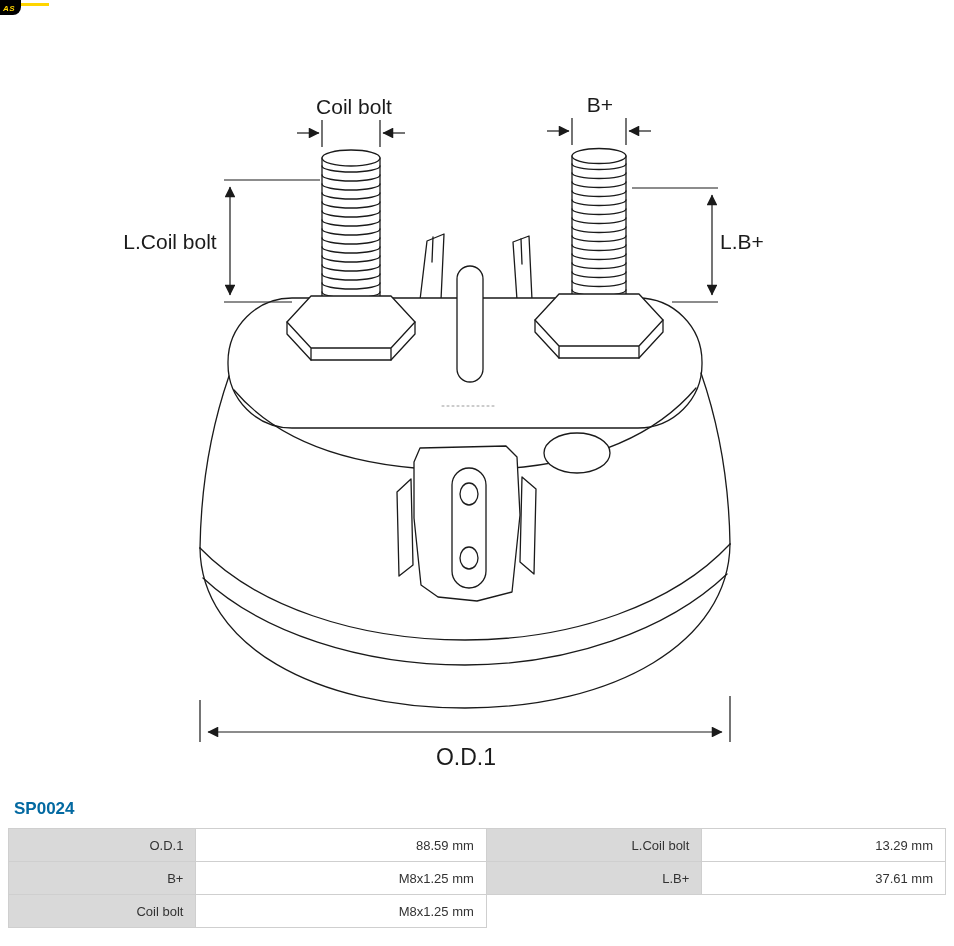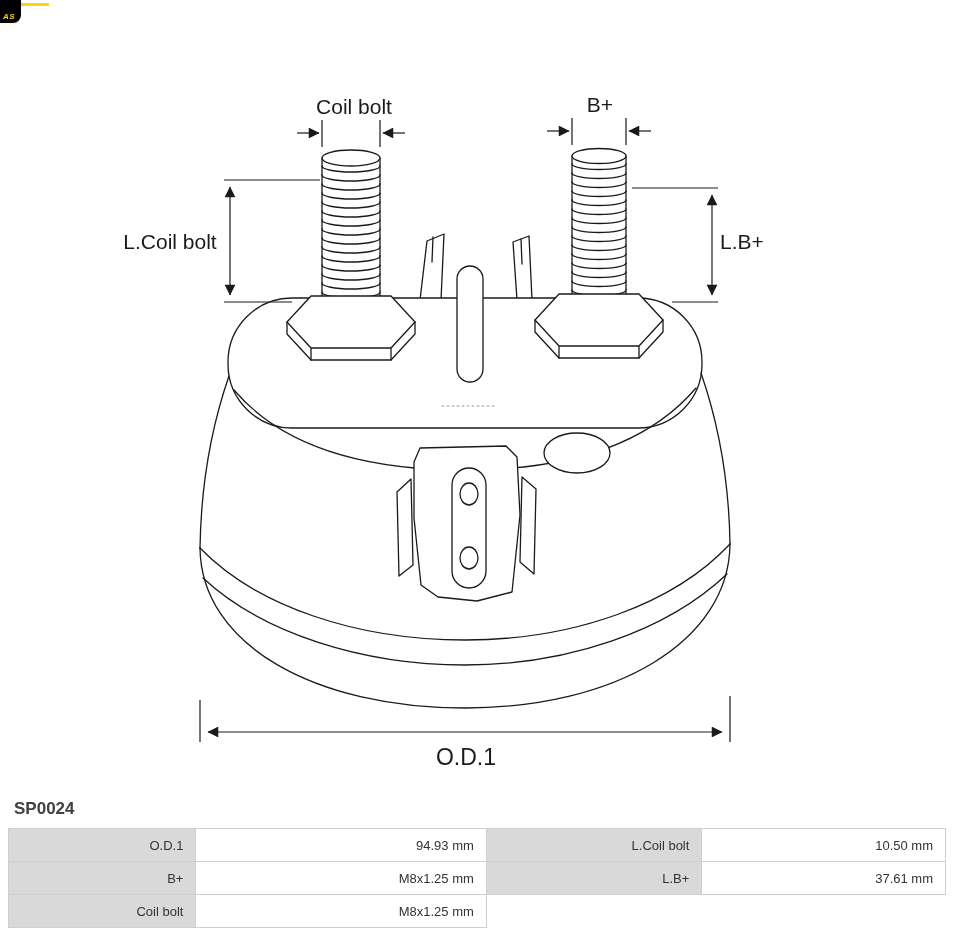--- a/index.html
+++ b/index.html
@@ -3,27 +3,27 @@
 <meta charset="utf-8">
 <style>
   html,body { margin:0; padding:0; background:#fff; }
   body {
     width:954px; height:946px; position:relative;
     font-family:"Liberation Sans", sans-serif; color:#1b1b1b;
   }
   .logo { position:absolute; top:0; left:0; height:11px; display:flex; align-items:flex-start; }
   .logo-as {
     background:#000; color:#ffd500; font-size:8px; font-weight:bold; font-style:italic;
-    line-height:10px; padding:12px 6px 1px 3px; border-radius:0 0 8px 0; letter-spacing:0.5px;
+    line-height:10px; padding:4px 6px 1px 3px; border-radius:0 0 8px 0; letter-spacing:0.5px;
   }
   .logo-bar { background:#ffd500; width:28px; height:3px; margin-top:3px; }
   .diagram-wrap { width:954px; height:785px; }
   .draw  { stroke-linejoin:round; stroke-linecap:round; }
   .labels text { font-family:"Liberation Sans", sans-serif; }
-  .part-number { color:#404040; font-size:17px; font-weight:600; margin:14px 0 9px 14px; }
+  .part-number { color:#0369a1; font-size:17px; font-weight:600; margin:14px 0 9px 14px; }
   .spec-table {
     border-collapse:collapse; table-layout:fixed;
     width:938px; margin-left:8px; font-size:13px; color:#333;
   }
   .spec-table td {
     padding:7px 12px; text-align:right; white-space:nowrap; overflow:hidden;
     border:1px solid #cfcfcf; height:18px;
   }
   td.label { background:#d9d9d9; }
   td.value { background:#fff; }
@@ -173,23 +173,23 @@
 <table class="spec-table">
   <colgroup>
       <col class="c1">
       <col class="c2">
       <col class="c3">
       <col class="c4">
     </colgroup>
   <tbody>
     <tr>
       <td class="label">O.D.1</td>
-      <td class="value">94.93 mm</td>
+      <td class="value">88.59 mm</td>
       <td class="label">L.Coil bolt</td>
-      <td class="value">10.50 mm</td>
+      <td class="value">13.29 mm</td>
     </tr>
     <tr>
       <td class="label">B+</td>
       <td class="value">M8x1.25 mm</td>
       <td class="label">L.B+</td>
       <td class="value">37.61 mm</td>
     </tr>
     <tr>
       <td class="label">Coil bolt</td>
       <td class="value">M8x1.25 mm</td>

